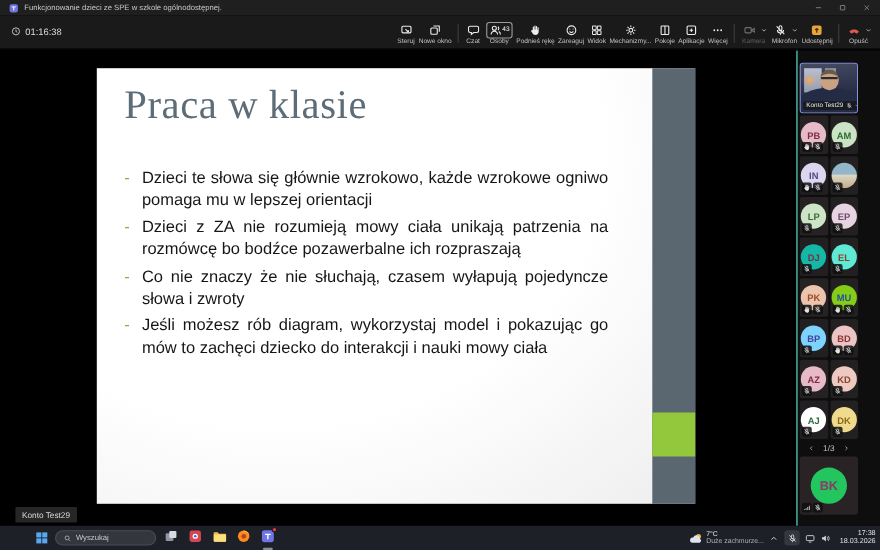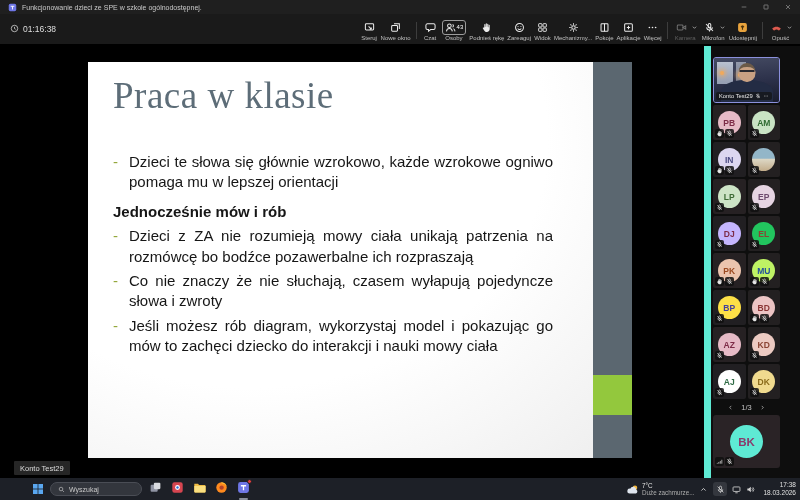--- a/index.html
+++ b/index.html
@@ -48,22 +48,22 @@
   .sl-h:first-child{margin-top:0}
   .sl-b{display:flex;margin:4px 0}
   .dash{color:var(--dash);width:16px;flex:none}
   .btxt{flex:1;text-align:justify}
   .slide-strip{position:absolute;right:0;top:0;width:39px;height:100%;background:var(--slide_gray)}
   .green-square{position:absolute;left:0;top:313px;width:39px;height:40px;background:var(--slide_green)}
   .presenter-label{position:absolute;left:14px;bottom:3px;background:#262626;color:#dcdcdc;
     font-size:7.5px;padding:2.5px 6px;border-radius:1px}
 
   
-  .sidebar{position:absolute;top:46px;right:0;width:96px;height:432px;background:#0e0e0e;
-    border-left:7px solid #5eead4;padding:11px 20px 0 2px}
+  .sidebar{position:absolute;top:46px;right:0;width:76px;height:432px;background:#0e0e0e;
+    border-left:1px solid #5eead4;padding:11px 20px 0 2px}
   .selftile{position:relative;height:46px;border:1px solid var(--accent);border-radius:3px;
     overflow:hidden;background:#20263a;cursor:pointer}
   .cam-bg{position:absolute;inset:0;background:linear-gradient(175deg,#454b63 0%,#2b3049 55%,#191c2c 100%)}
   .cam-win{position:absolute;top:4px;width:16px;height:22px;background:linear-gradient(#d8dfeb,#aeb9cc);opacity:.8}
   .w1{left:3px}.w2{left:22px;width:10px;opacity:.55}
   .glow{position:absolute;width:4px;height:4px;border-radius:50%;background:#f0a95c;box-shadow:0 0 4px 2px rgba(240,169,92,.7)}
   .g1{left:6px;top:13px}.g2{left:24px;top:15px}
   .cam-head{position:absolute;left:50%;top:5px;transform:translateX(-50%);width:17px;height:19px;
     border-radius:48%;background:#c9a183;border-top:4px solid #6b5a48}
   .cam-glasses{position:absolute;left:50%;top:12px;transform:translateX(-50%);width:15px;height:4px;
@@ -386,21 +386,20 @@
   </div>
 
   <div class="stage">
     <div class="slide">
       <div class="slide-title">Praca w klasie</div>
       <div id="slide-body">
           <div class="sl-b">
             <span class="dash">-</span>
             <span class="btxt">Dzieci te słowa się głównie wzrokowo, każde wzrokowe ogniwo pomaga mu w lepszej orientacji</span>
           </div>
-          <div class="sl-h">Jednocześnie mów i rób</div>
           <div class="sl-b">
             <span class="dash">-</span>
             <span class="btxt">Dzieci z ZA nie rozumieją mowy ciała unikają patrzenia na rozmówcę bo bodźce pozawerbalne ich rozpraszają</span>
           </div>
           <div class="sl-b">
             <span class="dash">-</span>
             <span class="btxt">Co nie znaczy że nie słuchają, czasem wyłapują pojedyncze słowa i zwroty</span>
           </div>
           <div class="sl-b">
             <span class="dash">-</span>
@@ -520,33 +519,33 @@
             <span class="pbadge">
               <svg width="1em" height="1em" viewBox="0 0 12 12" fill="none" stroke="currentColor" stroke-width="1.1">
                 <rect x="4.6" y="1.6" width="2.8" height="5" rx="1.4"></rect>
                 <path d="M3 5.8a3 3 0 0 0 6 0M6 8.8v1.6"></path>
                 <path d="M2.2 2.2l7.6 7.6"></path>
               </svg>
             </span>
           </span>
         </div>
         <div class="ptile">
-          <span class="avatar" style="background:#c4b5fd;color:#7d2b47">DJ</span>
-          <span class="brow">
-            <span class="pbadge">
-              <svg width="1em" height="1em" viewBox="0 0 12 12" fill="none" stroke="currentColor" stroke-width="1.1">
-                <rect x="4.6" y="1.6" width="2.8" height="5" rx="1.4"></rect>
-                <path d="M3 5.8a3 3 0 0 0 6 0M6 8.8v1.6"></path>
-                <path d="M2.2 2.2l7.6 7.6"></path>
-              </svg>
-            </span>
-          </span>
-        </div>
-        <div class="ptile">
-          <span class="avatar" style="background:#22c55e;color:#8a4434">EL</span>
+          <span class="avatar" style="background:#14b8a6;color:#7d2b47">DJ</span>
+          <span class="brow">
+            <span class="pbadge">
+              <svg width="1em" height="1em" viewBox="0 0 12 12" fill="none" stroke="currentColor" stroke-width="1.1">
+                <rect x="4.6" y="1.6" width="2.8" height="5" rx="1.4"></rect>
+                <path d="M3 5.8a3 3 0 0 0 6 0M6 8.8v1.6"></path>
+                <path d="M2.2 2.2l7.6 7.6"></path>
+              </svg>
+            </span>
+          </span>
+        </div>
+        <div class="ptile">
+          <span class="avatar" style="background:#5eead4;color:#8a4434">EL</span>
           <span class="brow">
             <span class="pbadge">
               <svg width="1em" height="1em" viewBox="0 0 12 12" fill="none" stroke="currentColor" stroke-width="1.1">
                 <rect x="4.6" y="1.6" width="2.8" height="5" rx="1.4"></rect>
                 <path d="M3 5.8a3 3 0 0 0 6 0M6 8.8v1.6"></path>
                 <path d="M2.2 2.2l7.6 7.6"></path>
               </svg>
             </span>
           </span>
         </div>
@@ -561,38 +560,38 @@
             <span class="pbadge">
               <svg width="1em" height="1em" viewBox="0 0 12 12" fill="none" stroke="currentColor" stroke-width="1.1">
                 <rect x="4.6" y="1.6" width="2.8" height="5" rx="1.4"></rect>
                 <path d="M3 5.8a3 3 0 0 0 6 0M6 8.8v1.6"></path>
                 <path d="M2.2 2.2l7.6 7.6"></path>
               </svg>
             </span>
           </span>
         </div>
         <div class="ptile">
-          <span class="avatar" style="background:#bef264;color:#23529c">MU</span>
+          <span class="avatar" style="background:#84cc16;color:#23529c">MU</span>
           <span class="brow">
             <span class="pbadge">
               <svg width="1em" height="1em" viewBox="0 0 12 12" fill="currentColor">
                 <path d="M3.6 5.6V2.9a.6.6 0 0 1 1.2 0v2.3h.4V1.9a.6.6 0 0 1 1.2 0v3.3h.4V2.4a.6.6 0 0 1 1.2 0v3.4h.4V3.6a.55.55 0 0 1 1.1 0v4c0 1.9-1.3 3.2-3.1 3.2-1.6 0-2.6-.8-3.3-2.2L2 6.9c-.3-.6.5-1.2 1-.7z"></path>
               </svg>
             </span>
             <span class="pbadge">
               <svg width="1em" height="1em" viewBox="0 0 12 12" fill="none" stroke="currentColor" stroke-width="1.1">
                 <rect x="4.6" y="1.6" width="2.8" height="5" rx="1.4"></rect>
                 <path d="M3 5.8a3 3 0 0 0 6 0M6 8.8v1.6"></path>
                 <path d="M2.2 2.2l7.6 7.6"></path>
               </svg>
             </span>
           </span>
         </div>
         <div class="ptile">
-          <span class="avatar" style="background:#fde047;color:#44419c">BP</span>
+          <span class="avatar" style="background:#7dd3fc;color:#44419c">BP</span>
           <span class="brow">
             <span class="pbadge">
               <svg width="1em" height="1em" viewBox="0 0 12 12" fill="none" stroke="currentColor" stroke-width="1.1">
                 <rect x="4.6" y="1.6" width="2.8" height="5" rx="1.4"></rect>
                 <path d="M3 5.8a3 3 0 0 0 6 0M6 8.8v1.6"></path>
                 <path d="M2.2 2.2l7.6 7.6"></path>
               </svg>
             </span>
           </span>
         </div>
@@ -671,21 +670,21 @@
         </span>
       <span>1/3</span>
       <span class="icn" id="ic-pgr">
           <svg width="1em" height="1em" viewBox="0 0 12 12" fill="none" stroke="currentColor" stroke-width="1.2">
             <path d="M4.6 3.2L7.4 6 4.6 8.8"></path>
           </svg>
         </span>
     </div>
 
     <div class="bigtile">
-      <span class="avatar" id="bk-avatar" style="background: #5eead4; color: rgb(138, 58, 107); text-align: center;">BK</span>
+      <span class="avatar" id="bk-avatar" style="background: #22c55e; color: rgb(138, 58, 107); text-align: center;">BK</span>
       <span class="brow">
         <span class="pbadge" id="ic-signal">
             <svg width="1em" height="1em" viewBox="0 0 12 12" stroke="currentColor" stroke-width="1.2" fill="none">
               <path d="M2.2 9.8V8.4M4.8 9.8V6.8M7.4 9.8V5M10 9.8V3"></path>
             </svg>
           </span>
         <span class="pbadge" id="ic-bkmic">
             <svg width="1em" height="1em" viewBox="0 0 12 12" fill="none" stroke="currentColor" stroke-width="1.1">
               <rect x="4.6" y="1.6" width="2.8" height="5" rx="1.4"></rect>
               <path d="M3 5.8a3 3 0 0 0 6 0M6 8.8v1.6"></path>

